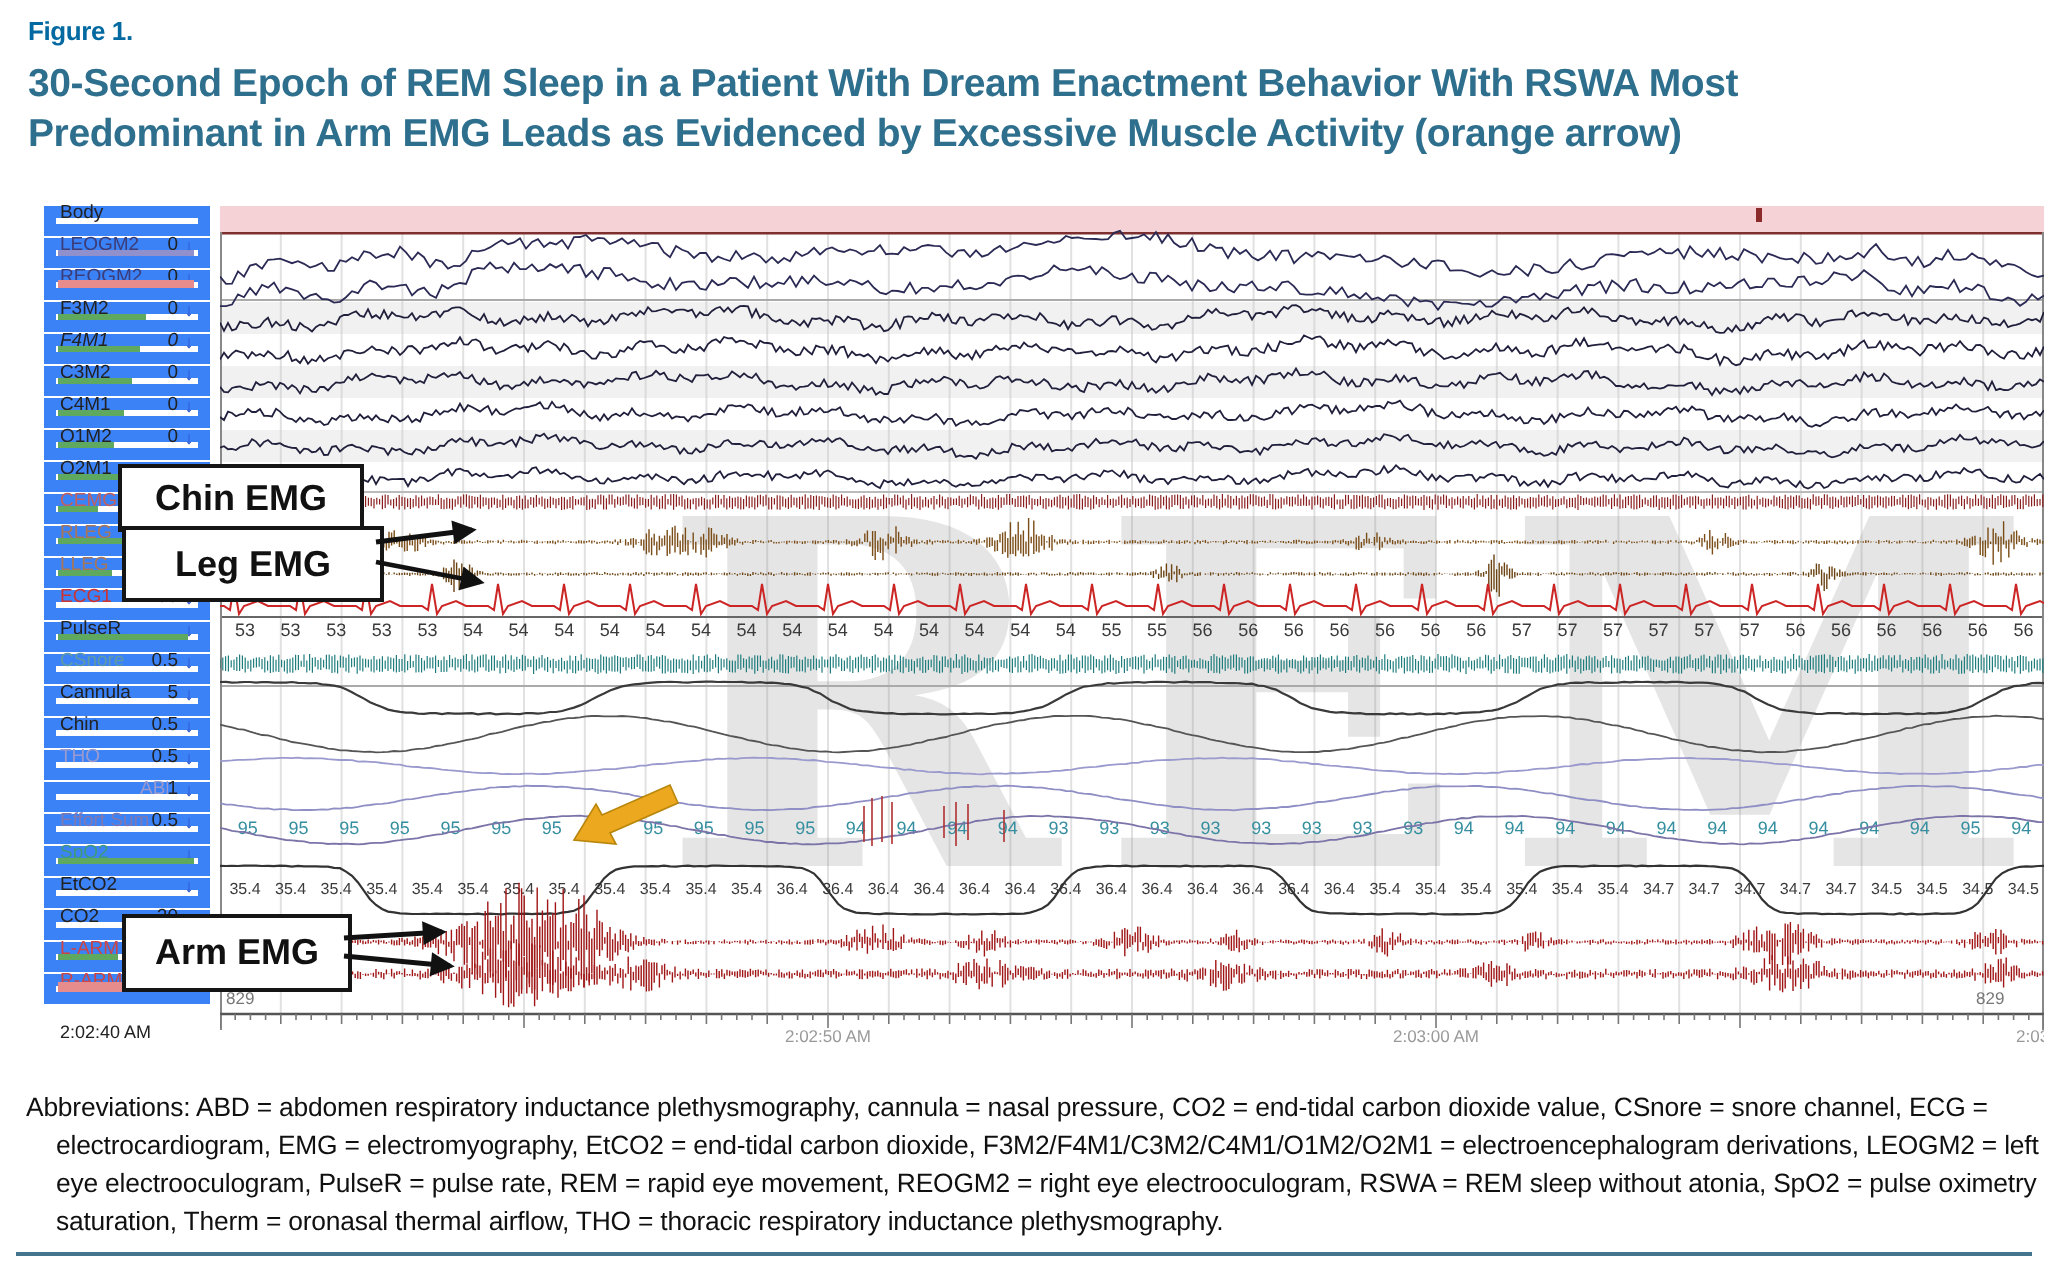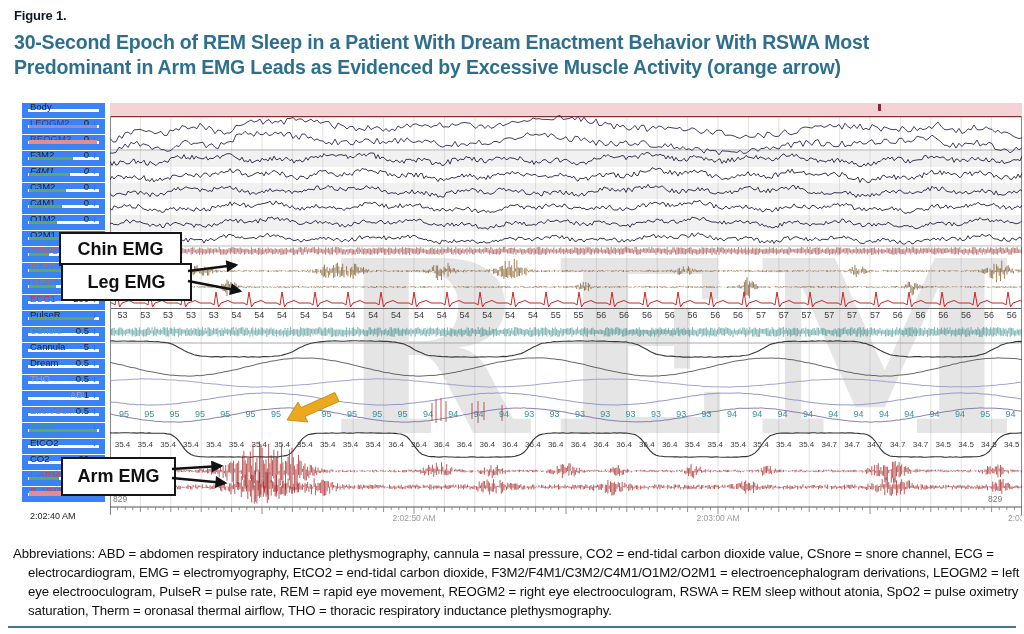--- a/index.html
+++ b/index.html
@@ -1,20 +1,20 @@
 <!DOCTYPE html>
 <html><head>
 <meta charset="utf-8">
 <style>
   html,body{margin:0;padding:0;background:#fff;}
   body{width:1024px;height:634px;position:relative;overflow:hidden;
        font-family:"Liberation Sans",sans-serif;}
   #fig{position:absolute;inset:0;}
   .figlabel{position:absolute;left:14px;top:8px;font-weight:bold;font-size:13px;
-            color:#0f172a;letter-spacing:-0.2px;}
+            color:#0369a1;letter-spacing:-0.2px;}
   .figtitle{position:absolute;left:14px;top:30px;width:1002px;font-weight:bold;
             font-size:19.5px;line-height:1.3;color:#2e6f8d;letter-spacing:-0.2px;
             white-space:pre-line;}
   #labels{position:absolute;left:0;top:103px;width:110px;height:402px;}
   .chrow{position:absolute;left:22px;width:83px;height:15px;background:#fff;
          border:6px solid #3b82f6;box-sizing:border-box;font-size:9.5px;
          display:flex;align-items:flex-end;overflow:visible;}
   .chlabel{padding-left:2px;flex:1;white-space:nowrap;overflow:hidden;}
   .chval{padding-right:1px;color:#222;}
   .charrow{width:9px;color:#2b50c8;font-weight:bold;font-size:9px;line-height:1;text-align:center;}
@@ -124,21 +124,21 @@
         <span class="chlabel" style="color: rgb(95, 154, 165);">CSnore</span>
         <span class="chval">0.5</span>
         <span class="charrow">↓</span>
       </div>
       <div class="chrow" style="top: 240px;">
         <span class="chlabel" style="color: rgb(34, 34, 34);">Cannula</span>
         <span class="chval">5</span>
         <span class="charrow">↓</span>
       </div>
       <div class="chrow" style="top: 256px;">
-        <span class="chlabel" style="color: rgb(34, 34, 34);">Dream</span>
+        <span class="chlabel" style="color: rgb(34, 34, 34);">Chin</span>
         <span class="chval">0.5</span>
         <span class="charrow">↓</span>
       </div>
       <div class="chrow" style="top: 272px;">
         <span class="chlabel" style="color: rgb(154, 154, 206);">THO</span>
         <span class="chval">0.5</span>
         <span class="charrow">↓</span>
       </div>
       <div class="chrow" style="top: 288px;">
         <span class="chlabel" style="color: rgb(154, 154, 206); margin-left: 40px;">ABD</span>

